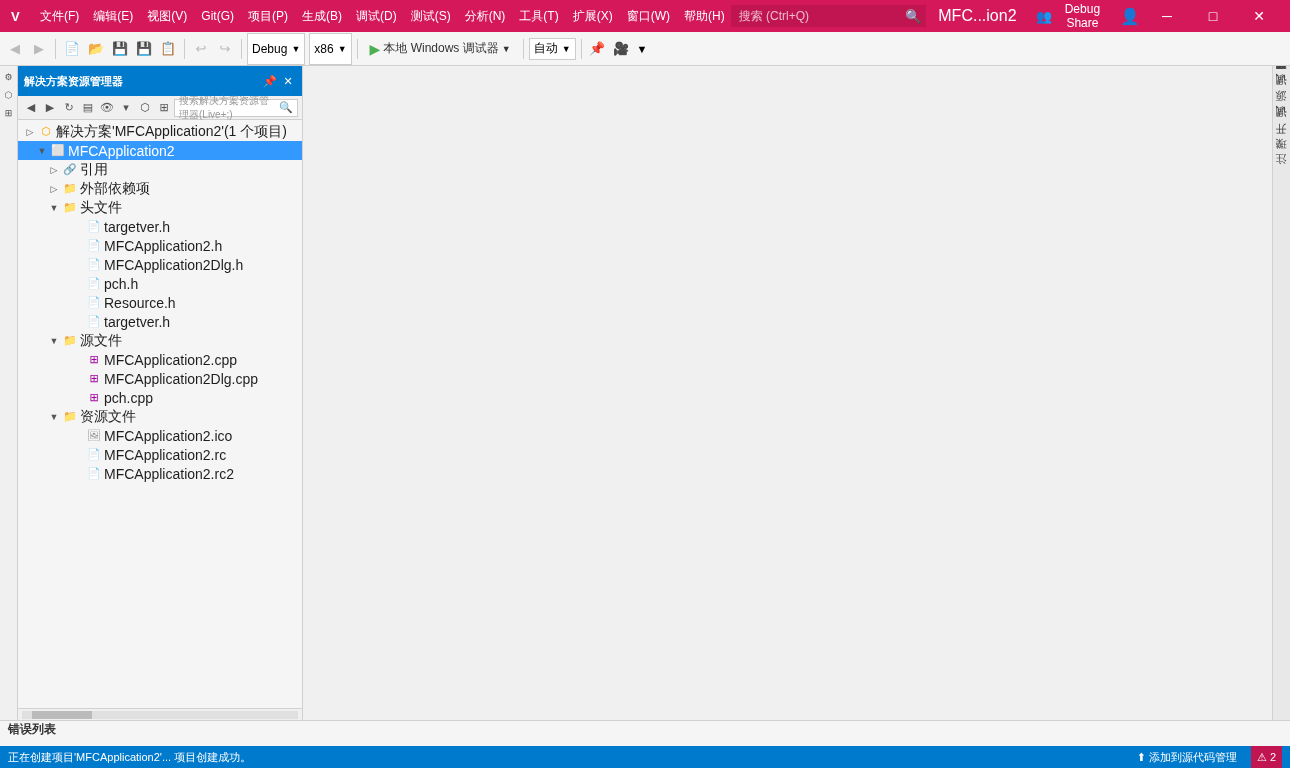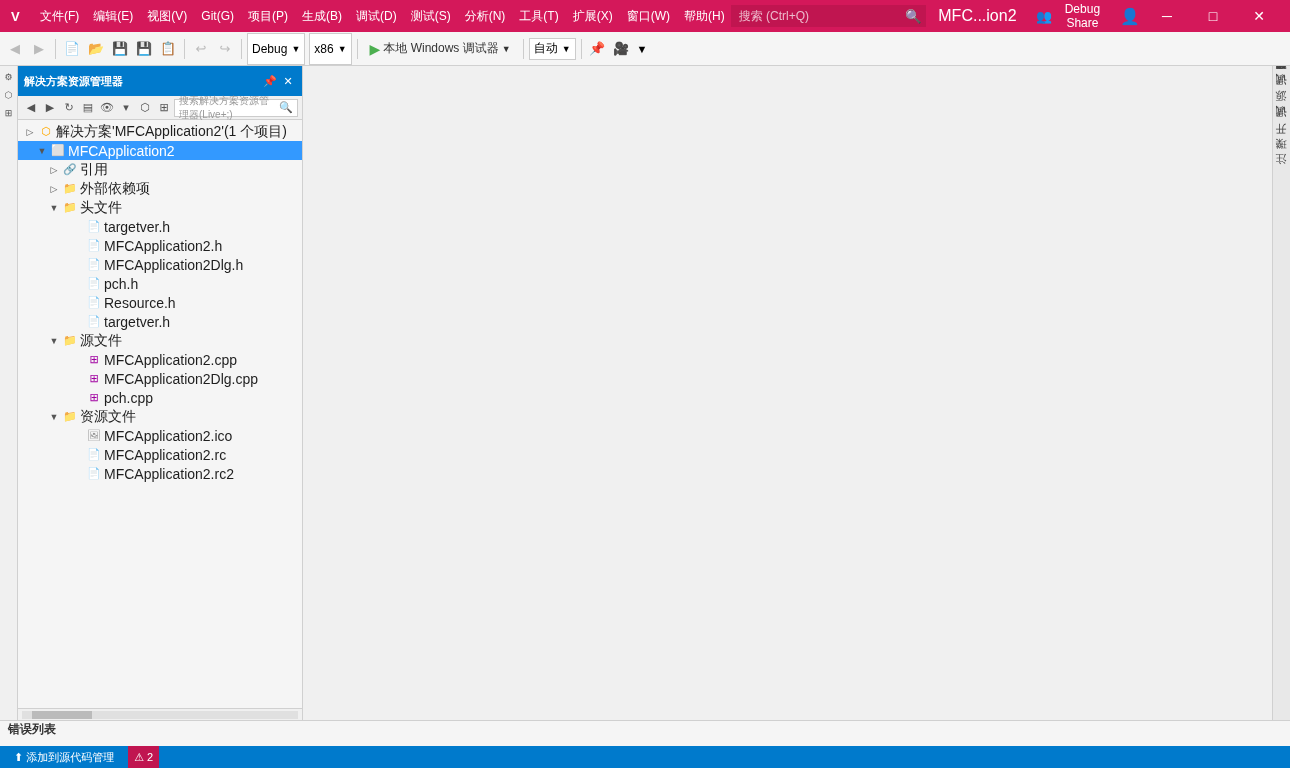--- a/index.html
+++ b/index.html
@@ -655,20 +655,23 @@
     <div class="rp-item">瓅</div>
     <div class="rp-item">注</div>
   </div>
 </div>
 
 <div id="bottom-panel">
   <span id="bottom-tab">错误列表</span>
 </div>
 
 <div id="status-bar">
+  <div id="status-left">
+    <span>正在创建项目'MFCApplication2'... 项目创建成功。</span>
+  </div>
   <div id="status-right">
     <div class="status-btn">
       <span>⬆</span>
       <span>添加到源代码管理</span>
     </div>
     <div class="status-error-btn">
       <span>⚠</span>
       <span>2</span>
     </div>
   </div>

